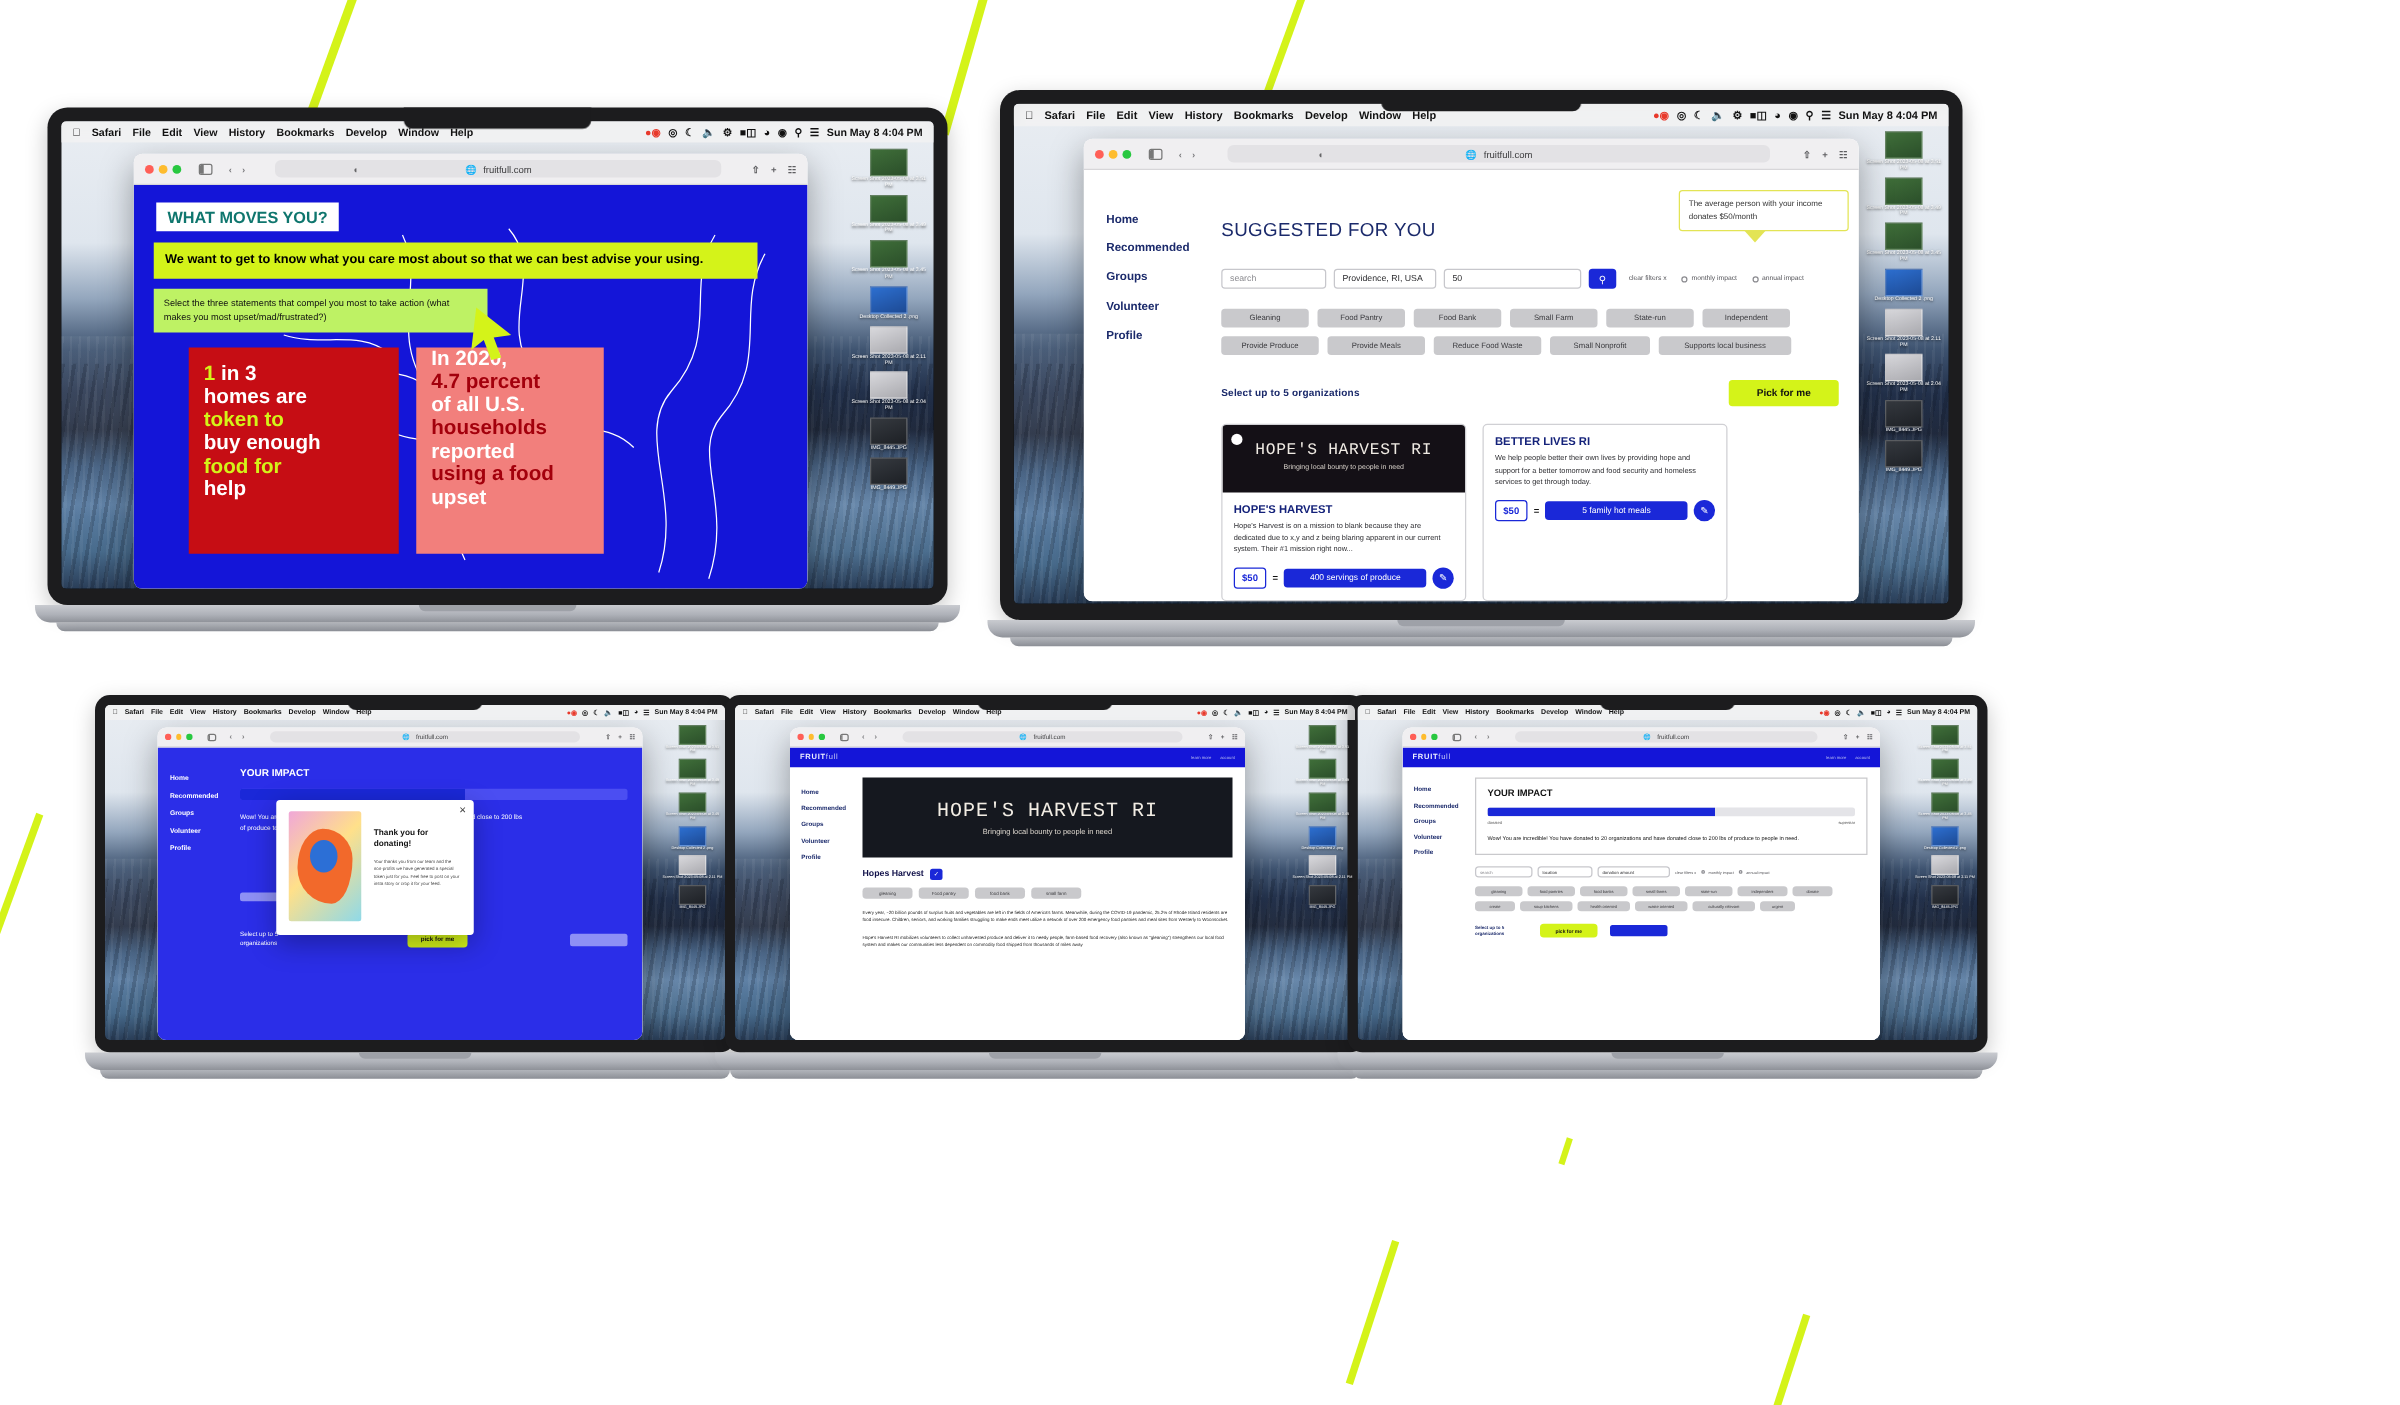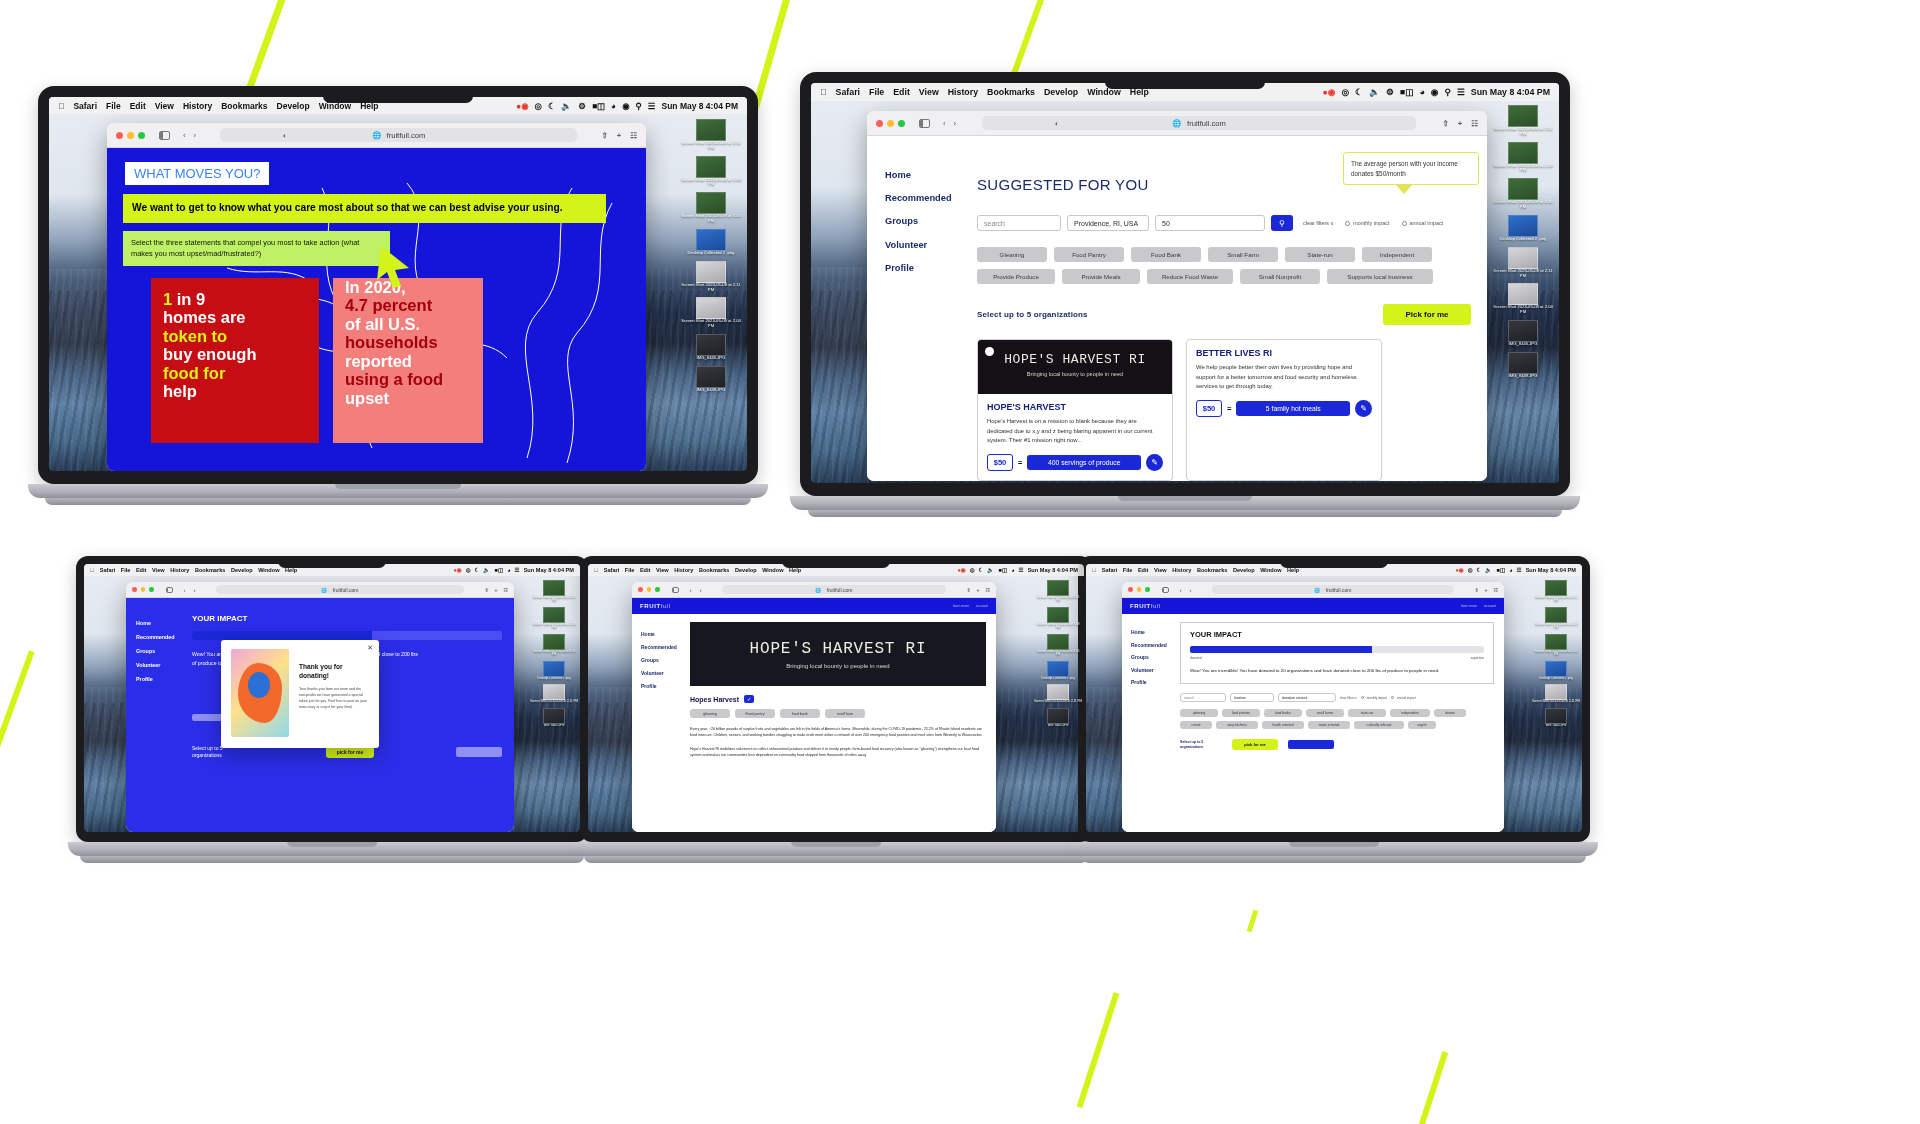--- a/index.html
+++ b/index.html
@@ -116,21 +116,21 @@
   .page { position:relative; width:100%; height:100%; background:#fff; overflow:hidden; }
 
   
   .p1 { background:#1415d8; }
   .p1 .topbar { display:flex; align-items:center; justify-content:space-between; }
   .brand { letter-spacing:.12em; color:#c6c9f5; }
   .brand b { color:#eef0ff; font-weight:700; }
   .topbar .links { display:flex; gap:1.2em; color:#b9bdf0; }
   .squiggles { position:absolute; inset:0; pointer-events:none; }
   .h-white {
-    display:inline-block; background:#fff; color:#3b82f6; font-weight:400;
+    display:inline-block; background:#fff; color:#0f766e; font-weight:700;
     position:relative; z-index:3;
   }
   .lime-box { background:#d4f319; color:#000; font-weight:700; position:relative; z-index:3; }
   .white-box { background:#bef264; color:#111; position:relative; z-index:3; }
   .stat-cards { display:flex; position:relative; z-index:3; }
   .stat { font-weight:800; line-height:1.12; }
   .stat.red { background:#c60d14; }
   .stat.pink { background:#f27f7c; }
   .stat .w { color:#fff; } .stat .l { color:#d4f319; } .stat .d { color:#a3000c; }
   .cursor { position:absolute; z-index:6; }
@@ -334,21 +334,21 @@
             <div style="padding:14px 0 0 18px;">
               <div class="h-white" style="font-size:13px; padding:4px 9px;">WHAT MOVES YOU?</div>
             </div>
 
             <div class="lime-box" style="margin:9px 40px 0 16px; padding:7px 9px; font-size:10.2px; line-height:1.45;">We want to get to know what you care most about so that we can best advise your using.</div>
 
             <div class="white-box" style="margin:8px 0 0 16px; width:267px; padding:6px 8px; font-size:7.4px; line-height:1.55;">Select the three statements that compel you most to take action (what makes you most upset/mad/frustrated?)</div>
 
             <div class="stat-cards" style="margin:12px 0 0 44px; gap:14px;">
               <div class="stat red" style="width:168px; height:165px; padding:12px 12px; font-size:16.5px;">
-                <div><span class="l">1 </span><span class="w">in 9</span></div>
+                <div><span class="l">1 </span><span class="w">in 3</span></div>
                 <div class="w">homes are</div>
                 <div class="l">token to</div>
                 <div class="w">buy enough</div>
                 <div class="l">food for</div>
                 <div class="w">help</div>
               </div>
               <div class="stat pink" style="width:150px; height:165px; padding:0 12px; font-size:16.5px;">
                 <div class="w">In 2020,</div>
                 <div class="d">4.7 percent</div>
                 <div class="w">of all U.S.</div>

